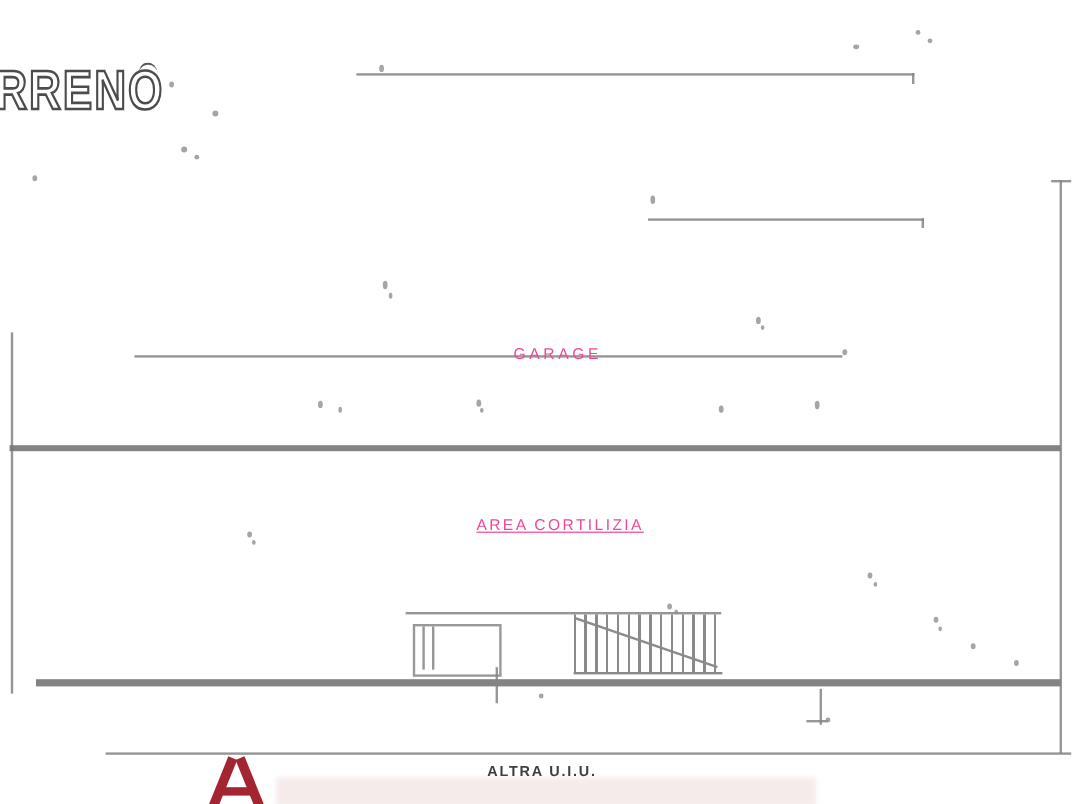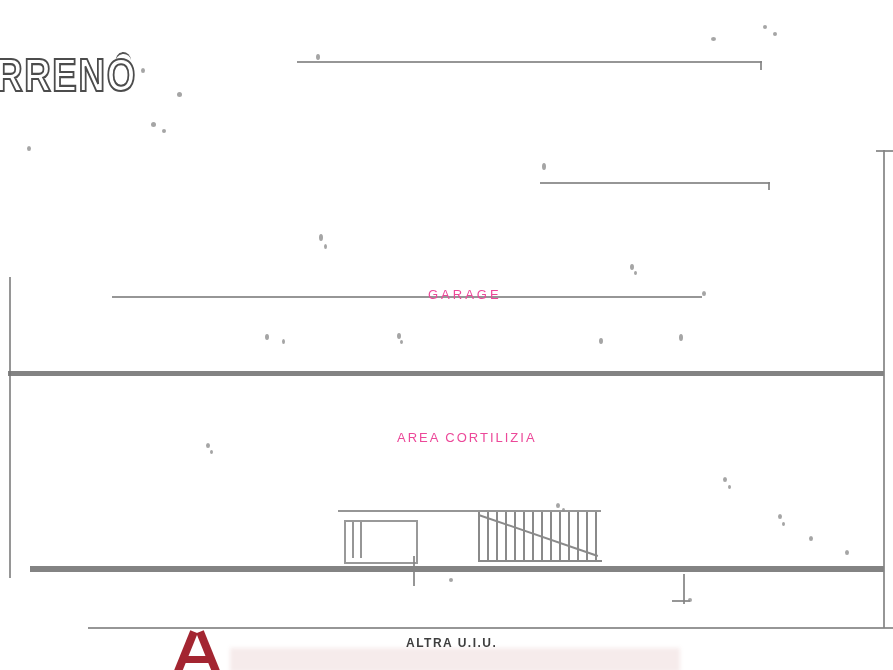--- a/index.html
+++ b/index.html
@@ -22,21 +22,21 @@
   .tilde{
     position:absolute;left:115px;top:52px;width:16px;height:8px;
     border-top:2px solid #555;border-radius:50% 50% 0 0/100% 100% 0 0;
     transform:rotate(-6deg);
   }
   .plan-label{
     position:absolute;color:#ec4899;font-size:13px;letter-spacing:3px;
     white-space:nowrap;z-index:2;
   }
   .label-garage{left:428px;top:287px;}
-  .label-courtyard{left:397px;top:430px;letter-spacing:2px;}
+  .label-courtyard{left:397px;top:430px;letter-spacing:2px;text-decoration:underline;}
   .label-other-unit{
     left:406px;top:636px;color:#3e3e3e;font-weight:700;
     font-size:12px;letter-spacing:1.5px;text-align:center;
   }
   
   .stair-treads{
     position:absolute;left:478px;top:512px;width:124px;height:48px;
     background:repeating-linear-gradient(90deg,#8a8a8a 0 2px,transparent 2px 9px);
     border-bottom:2px solid #8a8a8a;
   }

